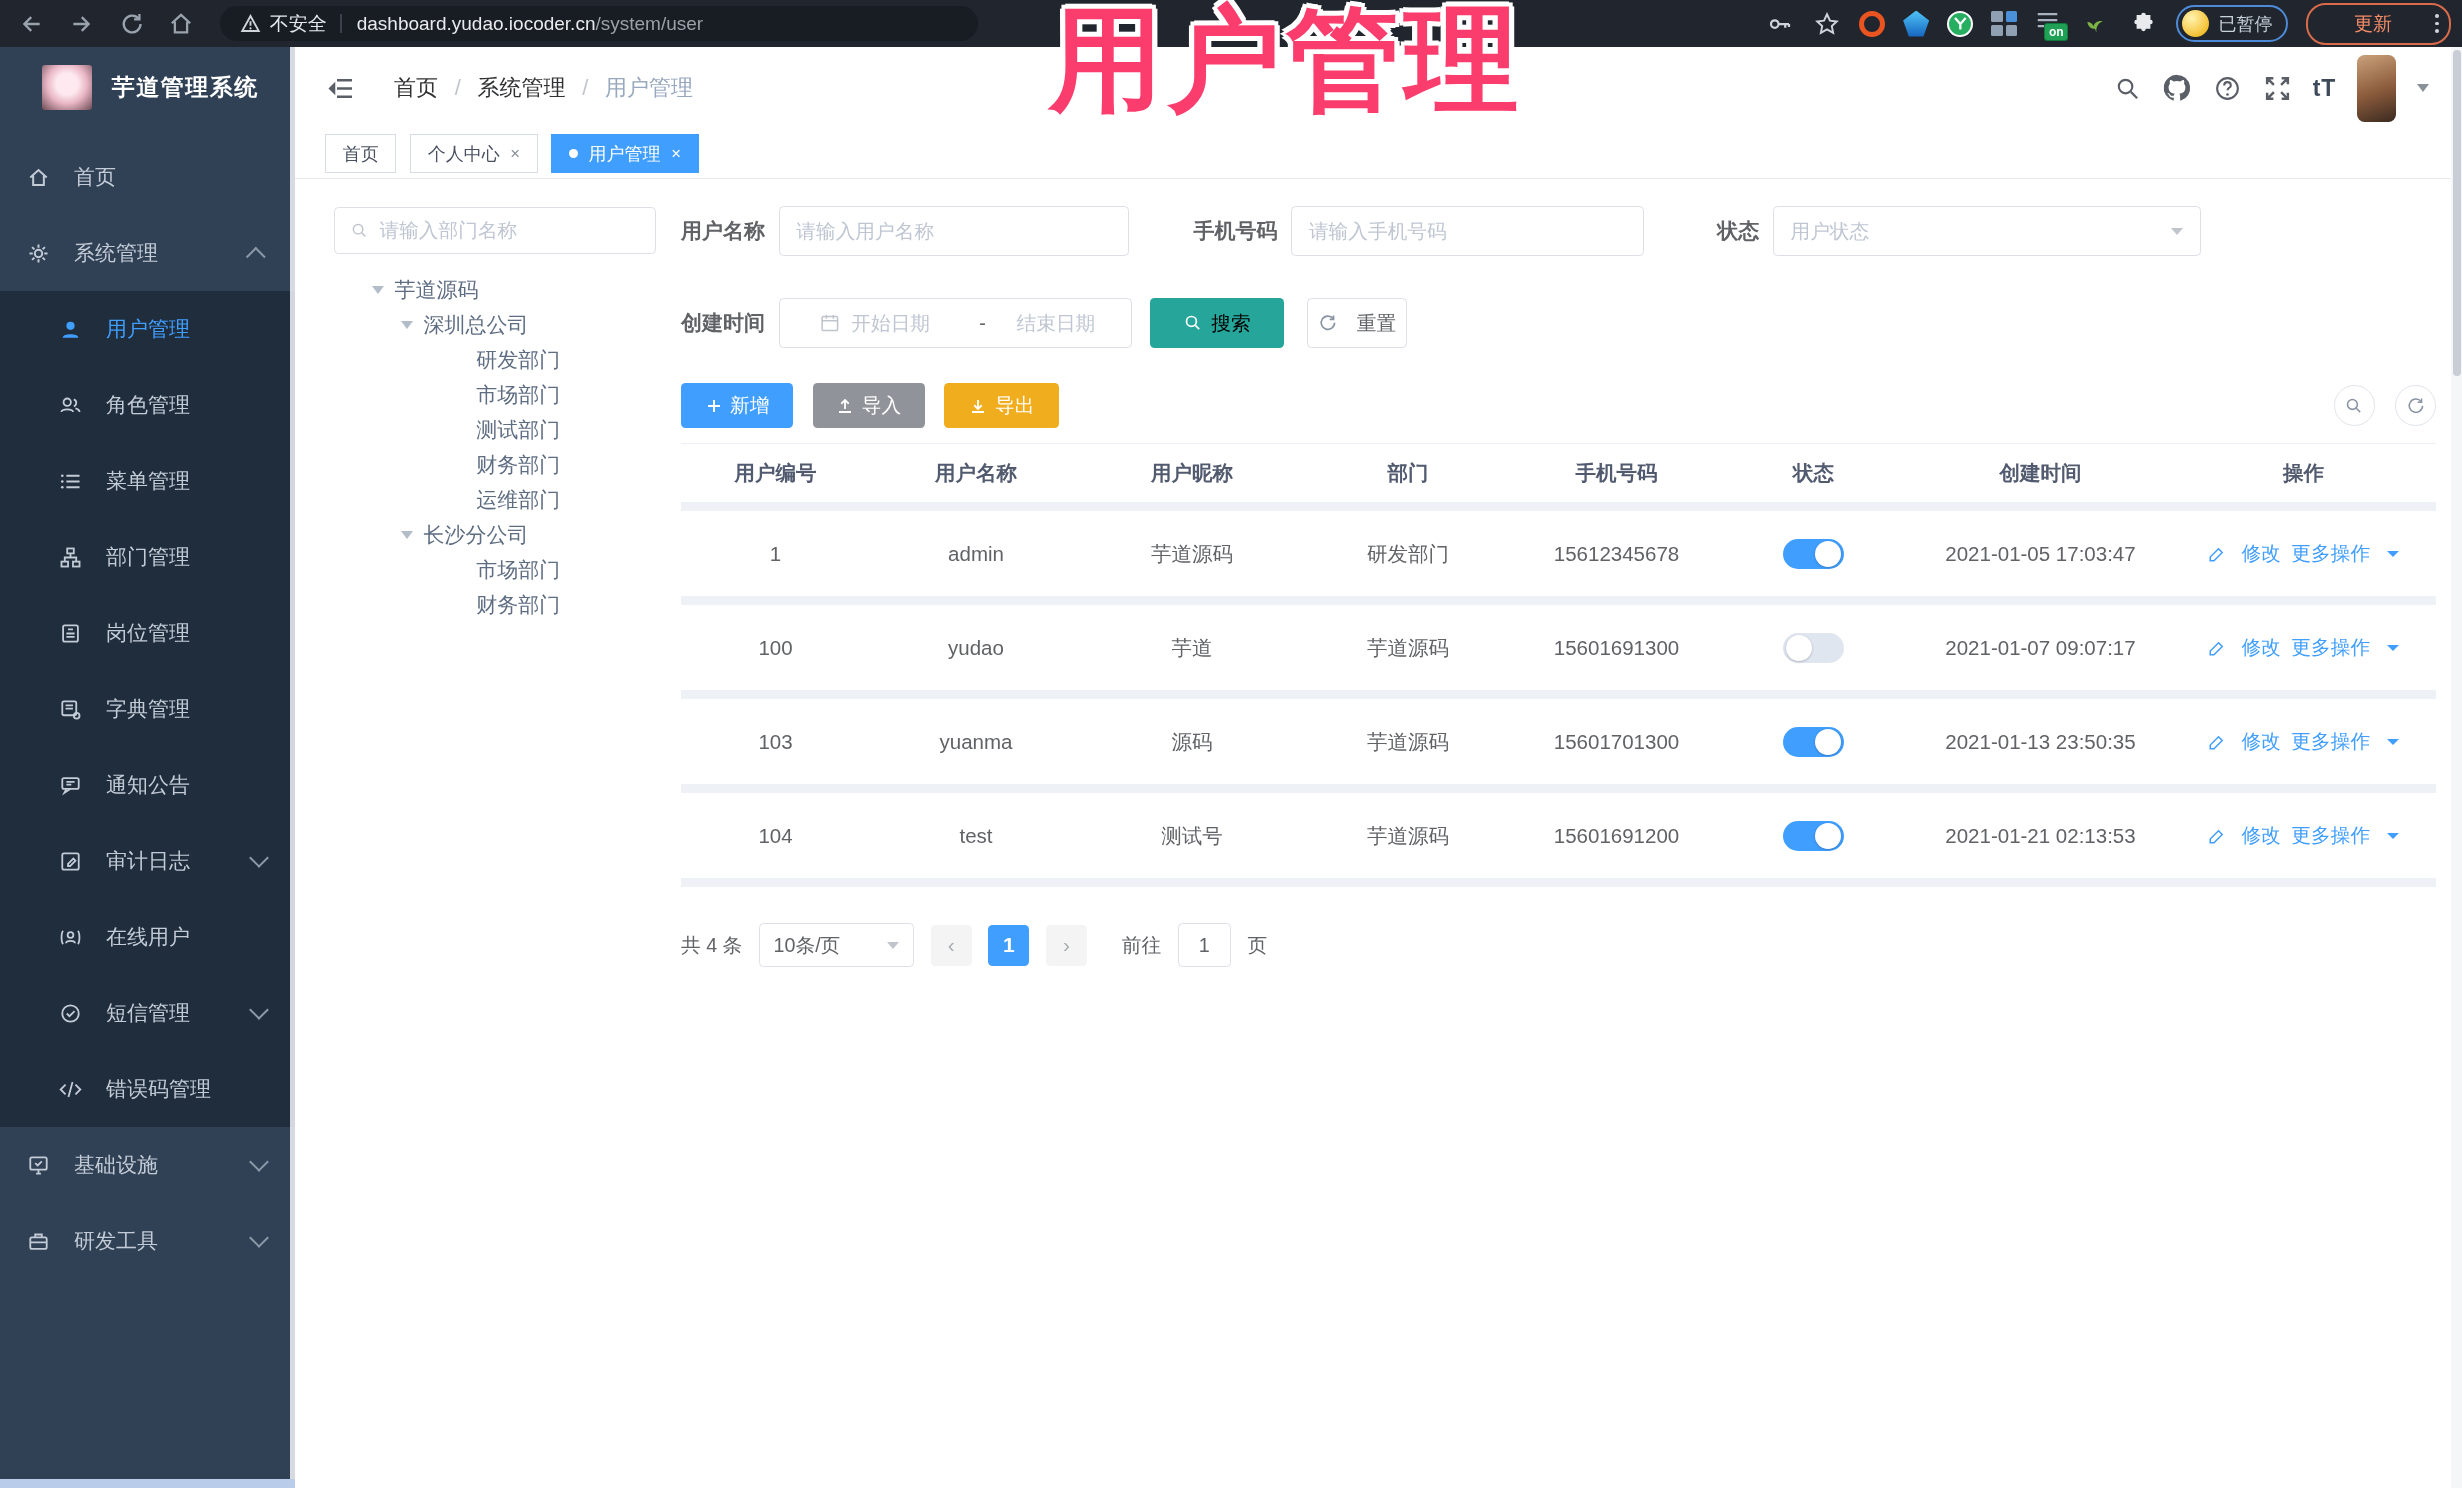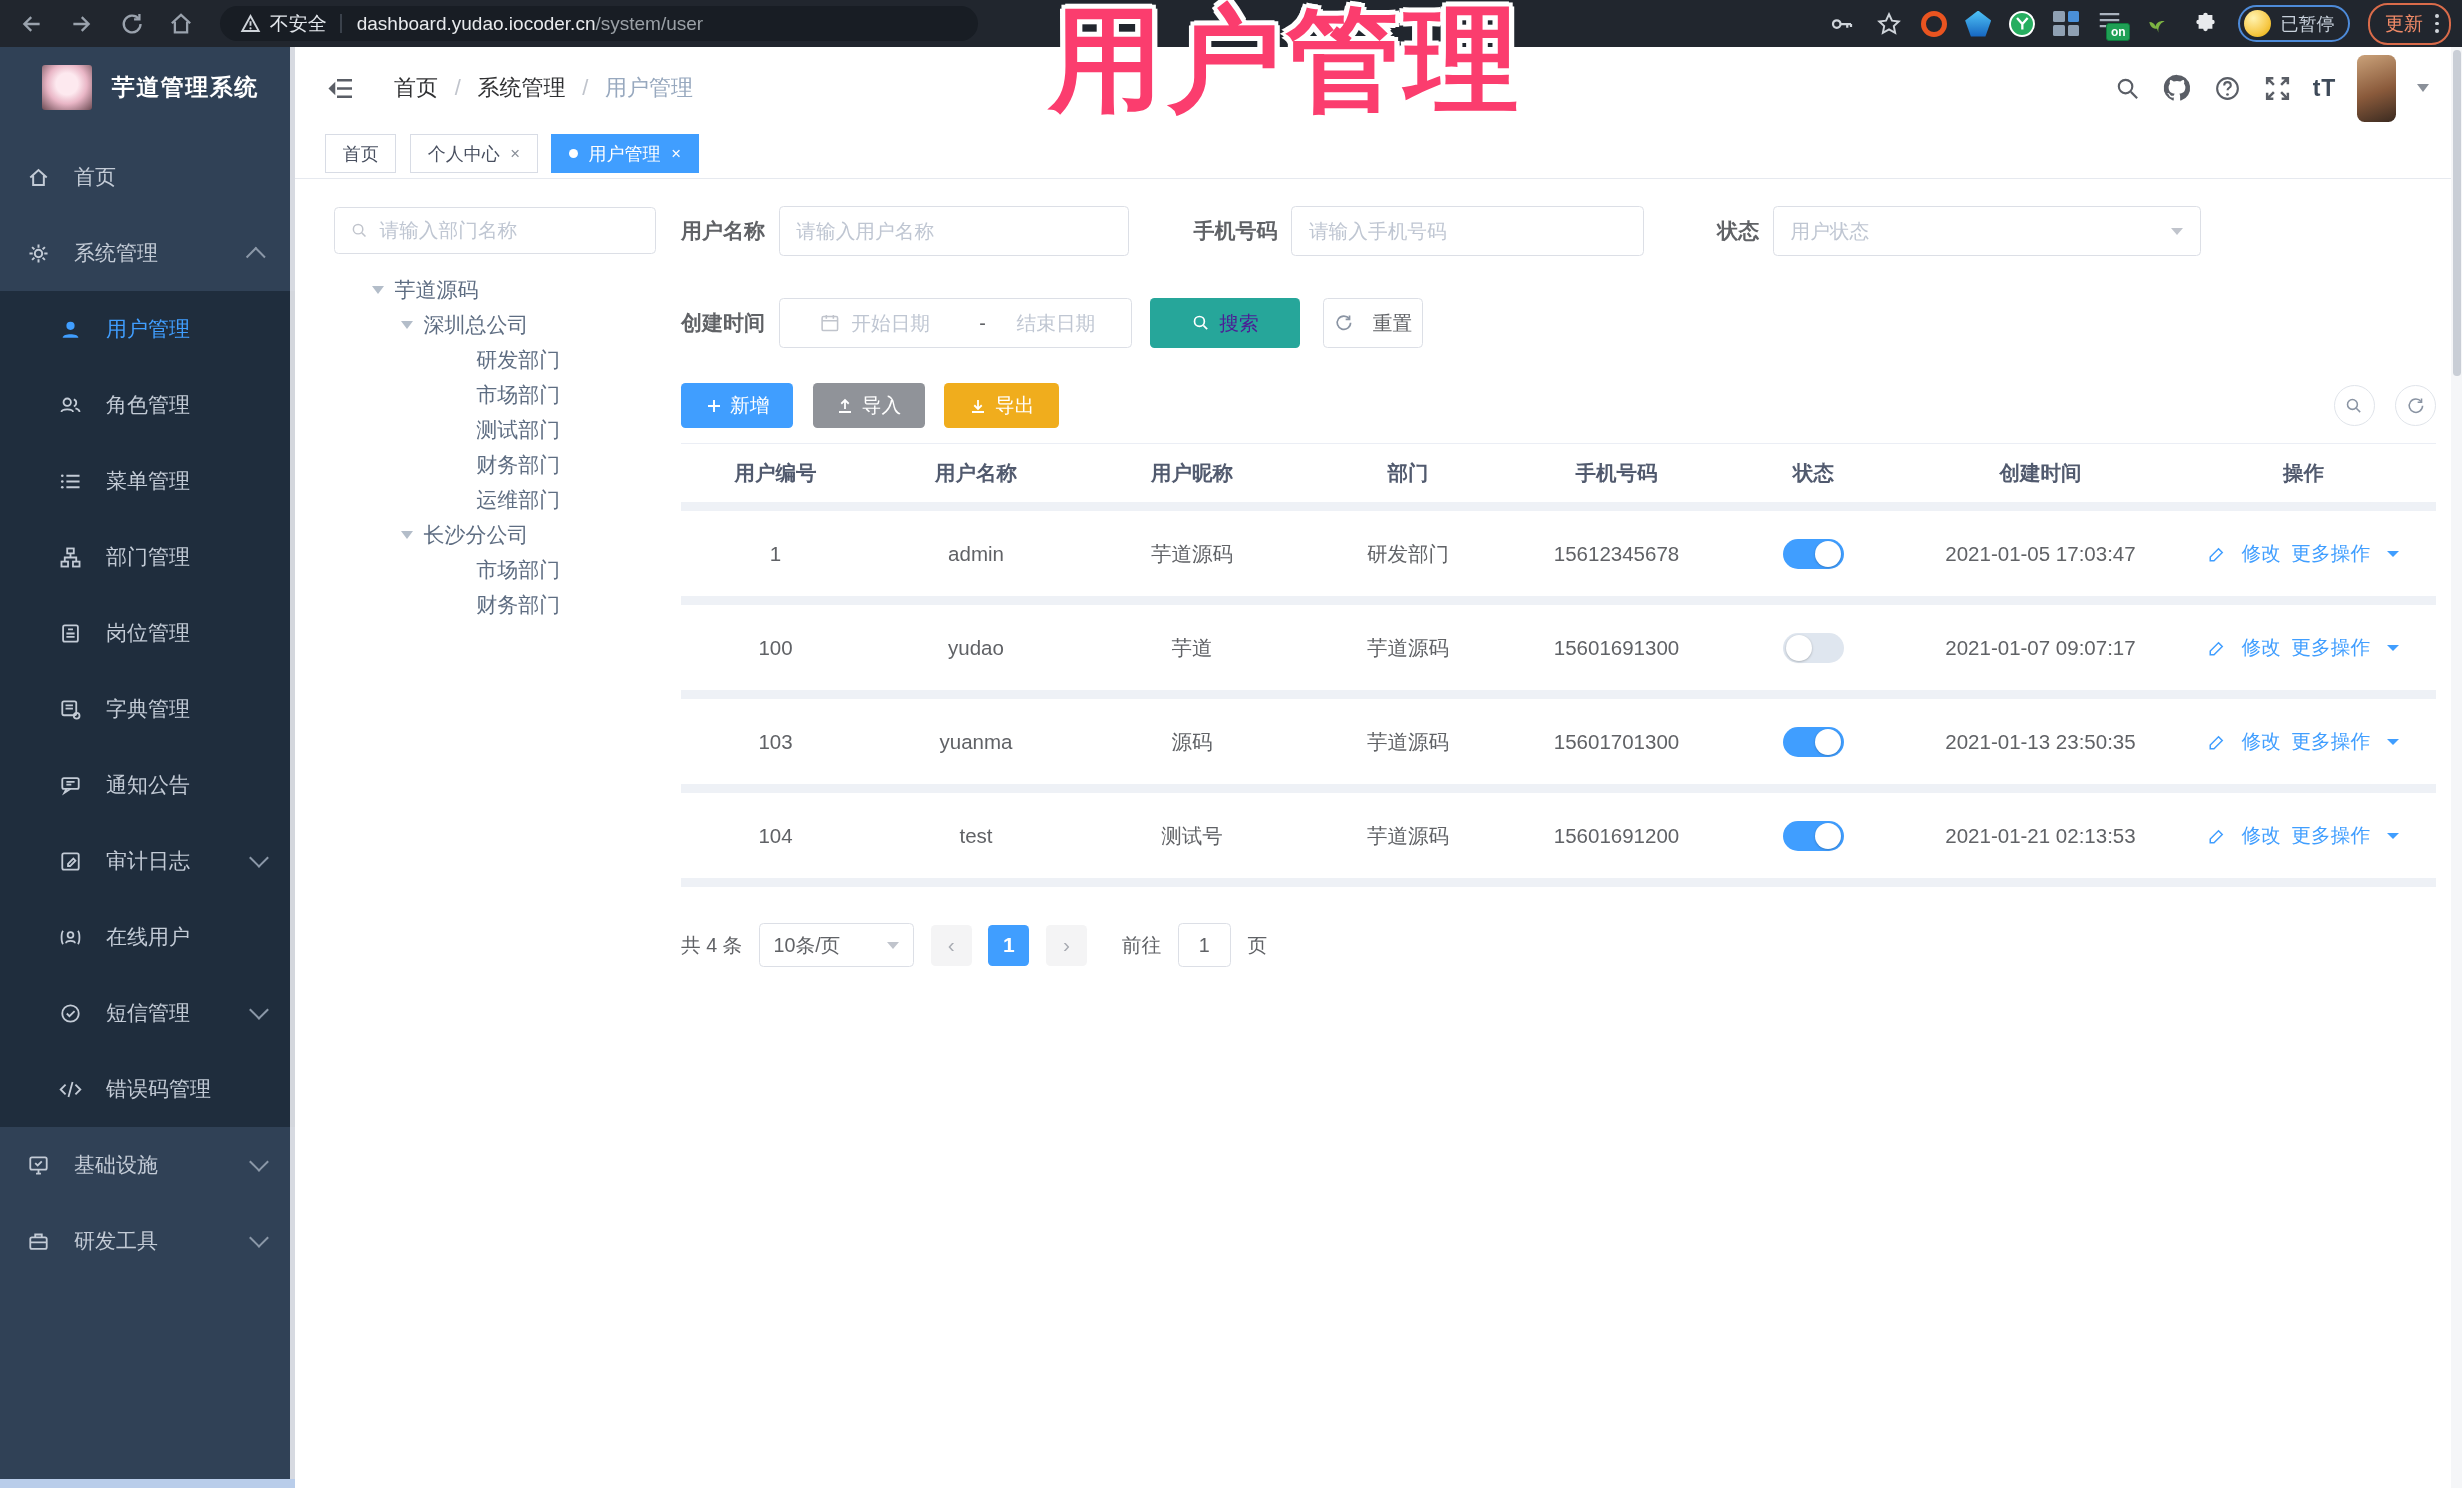--- a/index.html
+++ b/index.html
@@ -38,21 +38,21 @@
               padding:0.8px 3.8px; border-radius:3px; font-weight:bold; border:1.5px solid #0d7a3c; }
   .ext-sprout { color:#7cb342; }
   .ext-puzzle { color:#e8eaed; }
   .profile-pill { display:flex; align-items:center; gap:9px; border:2.3px solid #4d8ad8; border-radius:19.7px;
                   padding:3px 13.6px 3px 4.5px; }
   .profile-pill .face { width:27px; height:27px; border-radius:50%;
                         background:radial-gradient(circle at 35% 30%,#fff3b0,#f7c948 60%,#e0a800); }
   .profile-pill span { color:#c8d1dc; font-size:18px; }
   .update-pill { display:flex; align-items:center; gap:12px; border:2.3px solid #d96b4a; border-radius:19.7px;
                  padding:6px 10.6px 6px 15px; }
-  .update-pill span { color:#f08a67; font-size:19px; }
+  .update-pill span { color:#f08a67; font-size:19px;margin-left:31px; }
   .vdots { display:flex; flex-direction:column; gap:3.8px; }
   .vdots i { width:3.8px; height:3.8px; border-radius:50%; background:#cfd4da; }
 
   
   .app { position:absolute; left:0; top:47px; right:0; bottom:0; }
   .sidebar { position:absolute; left:0; top:0; bottom:0; width:295px; background:#304156; color:#c3cbd6; }
   .sidebar-scrollbar { position:absolute; right:0; top:0; bottom:0; width:5.3px; background:#f4f6f9; opacity:.85; }
   .logo-row { height:80px; display:flex; align-items:center; padding-left:42px; gap:19.7px; }
   .logo-img { width:50px; height:45px; border-radius:3px;
               background:radial-gradient(circle at 50% 42%,#fde9ef 0 30%,#e9b6c6 55%,#6b4a52 100%); }
@@ -117,21 +117,21 @@
             padding:0 16.7px; background:#fff; }
   .finput input { border:0; outline:0; width:100%; font-size:19.7px; color:#606266; font-family:inherit; }
   .finput input::placeholder { color:#bfc6d2; }
   .fselect { justify-content:space-between; color:#bfc6d2; font-size:19.7px; cursor:pointer; }
   .sel-caret { width:0; height:0; border-left:6.8px solid transparent; border-right:6.8px solid transparent;
                border-top:7.6px solid #c0c4cc; }
   .daterange { gap:12px; color:#bfc6d2; font-size:19.7px; }
   .daterange .ph { flex:1; }
   .btn { height:50px; border-radius:4.5px; display:flex; align-items:center; justify-content:center;
          gap:9px; font-size:19.7px; cursor:pointer; border:0.8px solid transparent; }
-  .btn-search { width:150px; background:#26a69a; color:#4c1d95; }
+  .btn-search { width:134px; background:#26a69a; color:#000000; }
   .btn-reset { width:100px; background:#fff; border-color:#dcdfe6; color:#606266;gap:20px; }
 
   .toolbar { margin-top:35px; display:flex; align-items:center; }
   .tbtn { height:45px; border-radius:4.5px; color:#fff; font-size:19.7px; display:flex; align-items:center;
           justify-content:center; gap:7.6px; cursor:pointer; }
   .tbtn.add { width:112px; background:#409eff; }
   .tbtn.imp { width:112px; background:#909399; margin-left:19.7px; }
   .tbtn.exp { width:115px; background:#f0ad1d; margin-left:19.7px; }
   .toolbar-right { margin-left:auto; display:flex; gap:19.7px; }
   .circ { width:41px; height:41px; border-radius:50%; border:0.8px solid #e0e4ea; color:#8a94a3;

